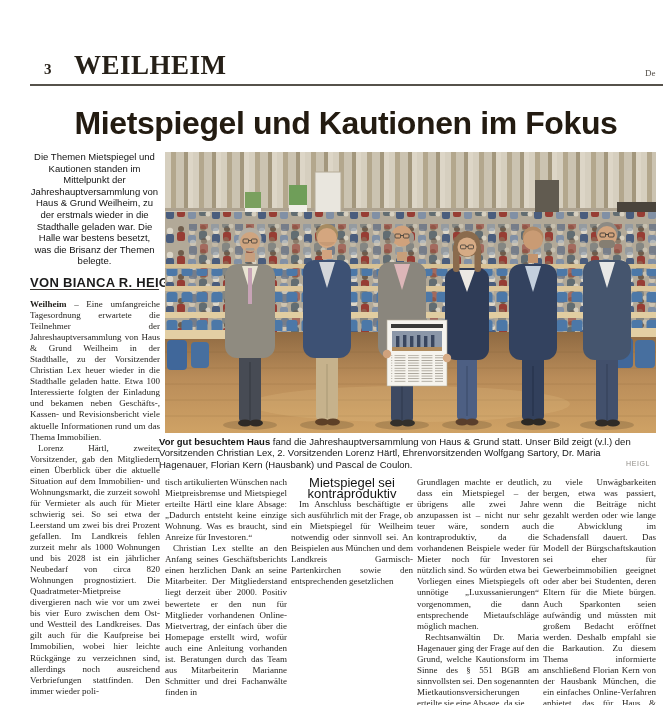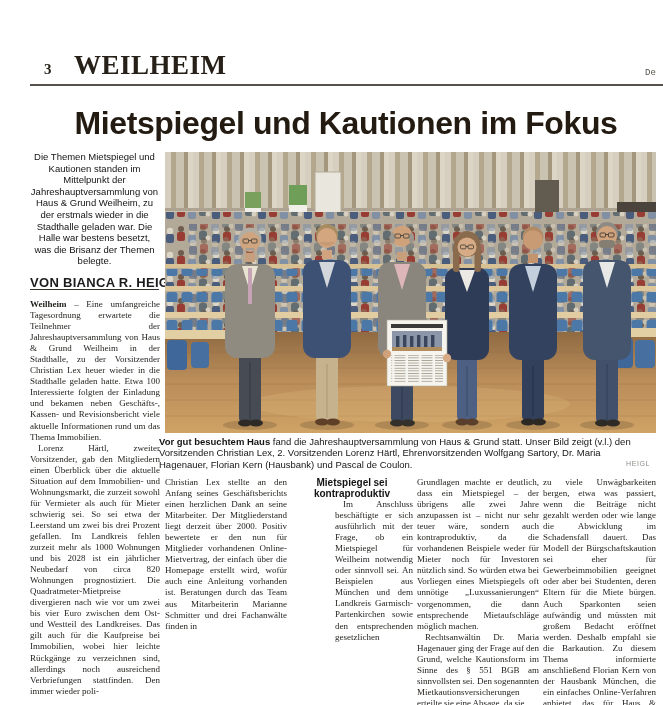--- a/index.html
+++ b/index.html
@@ -7,21 +7,21 @@
     width:663px;height:705px;position:relative;overflow:hidden;
     background:#ffffff;
     font-family:"Liberation Sans",sans-serif;
     -webkit-font-smoothing:antialiased;
   }
   .abs{position:absolute;}
 
   
   #page-number{left:44px;top:61px;font-family:"Liberation Serif",serif;font-weight:bold;font-size:15px;color:#262018;}
   #section-title{left:74px;top:50px;font-family:"Liberation Serif",serif;font-weight:bold;font-size:27px;letter-spacing:.5px;color:#262018;}
-  #date-fragment{left:645px;top:68px;font-family:Liberation Mono, monospace;font-size:9px;color:#55504a;}
+  #date-fragment{left:645px;top:68px;font-family:Liberation Serif, serif;font-size:9px;color:#55504a;}
   #header-rule{left:30px;top:84px;width:633px;height:2px;background:#56524b;}
 
   
   #headline{left:30px;top:98px;width:626px;text-align:center;
     font-weight:bold;font-size:32px;letter-spacing:-.4px;color:#231b11;line-height:44px;}
 
   
   #lead{left:30px;top:151px;width:129px;font-size:9.5px;line-height:11.6px;color:#121212;text-align:center;}
   #byline{left:30px;top:275px;font-size:13px;font-weight:bold;letter-spacing:.3px;color:#1b1b1b;}
   #byline-rule{left:30px;top:289px;width:129px;height:1px;background:#33302c;}
@@ -30,21 +30,21 @@
   .bodycol{position:absolute;font-family:"Liberation Serif",serif;font-size:9px;line-height:11.05px;
     text-align:justify;color:#201e1a;hyphens:auto;-webkit-hyphens:auto;word-spacing:-0.2px;}
   .bodycol p{margin:0;}
   .bodycol p + p{text-indent:8px;}
   #col1{left:30px;top:299px;width:130px;height:406px;}
   #col2{left:165px;top:477px;width:122px;height:227px;}
   #col3{left:291px;top:477px;width:122px;height:227px;}
   #col4{left:417px;top:477px;width:122px;height:227px;}
   #col5{left:543px;top:477px;width:113px;height:227px;}
   .dateline{font-weight:bold;}
-  .subhead{font-family:"Liberation Sans",sans-serif;font-weight:bold;font-size:10px;line-height:11px;
+  .subhead{font-family:"Liberation Sans",sans-serif;font-weight:normal;font-size:13px;line-height:11px;
     text-align:center;margin:8px 0 7px 0;text-indent:0 !important;color:#141414;}
 
   
   #photo{left:165px;top:152px;width:491px;height:281px;display:block;}
 
   
   #caption{left:159px;top:436px;width:491px;font-size:9.5px;line-height:11.4px;color:#151515;text-align:left;}
   #caption .cap-lead{font-weight:bold;}
   #caption-credit{position:absolute;right:0;bottom:1px;font-size:7px;letter-spacing:.6px;color:#8f8c86;}
 </style>
@@ -271,26 +271,27 @@
   <span class="cap-lead">Vor gut besuchtem Haus</span><span> fand die Jahreshauptversammlung von Haus &amp; Grund statt. Unser Bild zeigt (v.l.) den Vorsitzenden Christian Lex, 2. Vorsitzenden Lorenz Härtl, Ehrenvorsitzenden Wolfgang Sartory, Dr. Maria Hagenauer, Florian Kern (Hausbank) und Pascal de Coulon.</span>
   <span id="caption-credit">HEIGL</span>
 </div>
 
 <div class="bodycol" id="col1">
   <p><span class="dateline">Weilheim</span><span> – Eine umfangreiche Tagesordnung erwartete die Teilnehmer der Jahreshauptversammlung von Haus &amp; Grund Weilheim in der Stadthalle, zu der Vorsitzender Christian Lex heuer wieder in die Stadthalle geladen hatte. Etwa 100 Interessierte folgten der Einladung und bekamen neben Geschäfts-, Kassen- und Revisionsbericht viele aktuelle Informationen rund um das Thema Immobilien.</span></p>
   <p>Lorenz Härtl, zweiter Vorsitzender, gab den Mitgliedern einen Überblick über die aktuelle Situation auf dem Immobilien- und Wohnungsmarkt, die zurzeit sowohl für Vermieter als auch für Mieter schwierig sei. So sei etwa der Leerstand um zwei bis drei Prozent gefallen. Im Landkreis fehlen zurzeit mehr als 1000 Wohnungen und bis 2028 ist ein jährlicher Neubedarf von circa 820 Wohnungen prognostiziert. Die Quadratmeter-Mietpreise divergieren nach wie vor um zwei bis vier Euro zwischen dem Ost- und Westteil des Landkreises. Das gilt auch für die Kaufpreise bei Immobilien, wobei hier leichte Rückgänge zu verzeichnen sind, allerdings noch ausreichend Verbriefungen stattfinden. Den immer wieder poli-</p>
 </div>
 
 <div class="bodycol" id="col2">
+  <p>tisch artikulierten Wünschen nach Mietpreisbremse und Mietspiegel erteilte Härtl eine klare Absage: „Dadurch entsteht keine einzige Wohnung. Was es braucht, sind Anreize für Investoren.“</p>
   <p>Christian Lex stellte an den Anfang seines Geschäftsberichts einen herzlichen Dank an seine Mitarbeiter. Der Mitgliederstand liegt derzeit über 2000. Positiv bewertete er den nun für Mitglieder vorhandenen Online-Mietvertrag, der einfach über die Homepage erstellt wird, wofür auch eine Anleitung vorhanden ist. Beratungen durch das Team aus Mitarbeiterin Marianne Schmitter und drei Fachanwälte finden in</p>
 </div>
 
 <div class="bodycol" id="col3">
   <p class="subhead">Mietspiegel sei kontraproduktiv</p>
-  <p style="text-indent:8px;margin-left:44px;">Im Anschluss beschäftigte er sich ausführlich mit der Frage, ob ein Mietspiegel für Weilheim notwendig oder sinnvoll sei. An Beispielen aus München und dem Landkreis Garmisch-Partenkirchen sowie den entsprechenden gesetzlichen</p>
+  <p style="text-indent:8px;">Im Anschluss beschäftigte er sich ausführlich mit der Frage, ob ein Mietspiegel für Weilheim notwendig oder sinnvoll sei. An Beispielen aus München und dem Landkreis Garmisch-Partenkirchen sowie den entsprechenden gesetzlichen</p>
 </div>
 
 <div class="bodycol" id="col4">
   <p>Grundlagen machte er deutlich, dass ein Mietspiegel – der übrigens alle zwei Jahre anzupassen ist – nicht nur sehr teuer wäre, sondern auch kontraproduktiv, da die vorhandenen Beispiele weder für Mieter noch für Investoren nützlich sind. So würden etwa bei Vorliegen eines Mietspiegels oft unnötige „Luxussanierungen“ vorgenommen, die dann entsprechende Mietaufschläge möglich machen.</p>
   <p>Rechtsanwältin Dr. Maria Hagenauer ging der Frage auf den Grund, welche Kautionsform im Sinne des § 551 BGB am sinnvollsten sei. Den sogenannten Mietkautionsversicherungen erteilte sie eine Absage, da sie</p>
 </div>
 
 <div class="bodycol" id="col5">
   <p>zu viele Unwägbarkeiten bergen, etwa was passiert, wenn die Beiträge nicht gezahlt werden oder wie lange die Abwicklung im Schadensfall dauert. Das Modell der Bürgschaftskaution sei eher für Gewerbeimmobilien geeignet oder aber bei Studenten, deren Eltern für die Miete bürgen. Auch Sparkonten seien aufwändig und müssten mit großem Bedacht eröffnet werden. Deshalb empfahl sie die Barkaution. Zu diesem Thema informierte anschließend Florian Kern von der Hausbank München, die ein einfaches Online-Verfahren anbietet, das für Haus &amp; Grund-Mitglieder vergünstigt angeboten wird.</p>
 </div>

